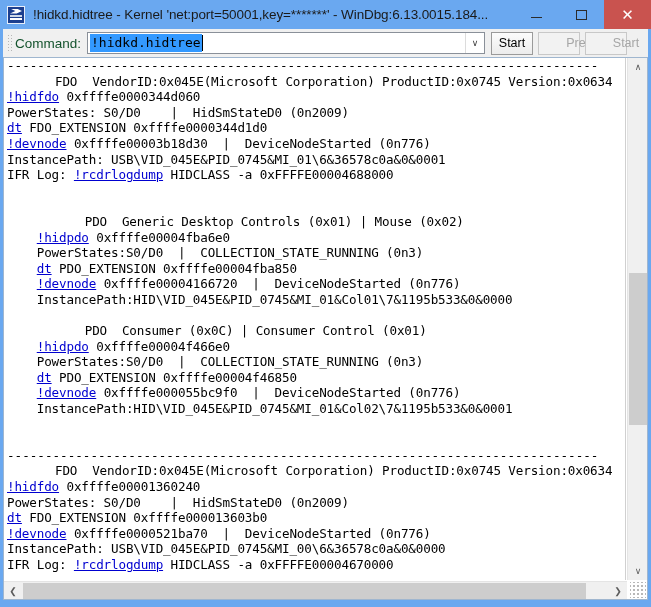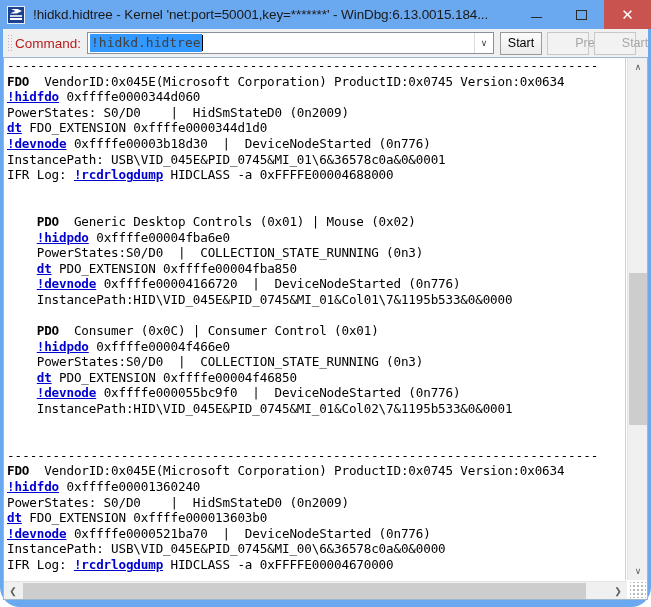--- a/index.html
+++ b/index.html
@@ -15,21 +15,20 @@
   }
 
   
   .window {
     position: absolute;
     left: 0; top: 0;
     width: 651px;
     height: 607px;
     background: #6aa8f0;
     box-sizing: border-box;
-    border-radius: 20px;
   }
 
   
   .titlebar {
     position: absolute;
     left: 0; top: 0;
     width: 651px;
     height: 29px;
     background: #6aa8f0;
     display: flex;
@@ -122,40 +121,40 @@
     margin-left: 3px;
     margin-right: 3px;
     background-image:
       radial-gradient(#b6b6b6 40%, transparent 41%);
     background-size: 3px 3px;
     background-position: 1px 1px;
     flex: 0 0 auto;
   }
   .cmd-label {
     font-size: 13.5px;
-    color: #b91c1c;
+    color: #14532d;
     margin-right: 6px;
     white-space: nowrap;
     flex: 0 0 auto;
   }
   .cmd-combo {
     position: relative;
     flex: 1 1 auto;
     height: 22px;
     background: #ffffff;
     border: 1px solid #8a9099;
     box-sizing: border-box;
     display: flex;
     align-items: center;
     overflow: hidden;
   }
   .cmd-input {
     font-family: "DejaVu Sans Mono", monospace;
     font-size: 13px;
-    color: #404040;
+    color: #000000;
     background: #3399ff;
     padding: 0 1px;
     margin-left: 2px;
     white-space: nowrap;
     line-height: 18px;
     flex: 0 0 auto;
   }
   .cmd-caret {
     width: 1px;
     height: 16px;
@@ -172,21 +171,21 @@
     justify-content: center;
     background: #ffffff;
     color: #3c3c3c;
     font-size: 9px;
     border-left: 1px solid #dcdcdc;
   }
   .cmd-btns {
     display: flex;
     gap: 5px;
     margin-left: 6px;
-    margin-right: 12px;
+    margin-right: 21px;
     flex: 0 0 auto;
   }
   .cmd-btn {
     width: 42px;
     height: 23px;
     border: 1px solid #9a9a9a;
     background: linear-gradient(#fcfcfc, #ececec);
     font-size: 12.5px;
     color: #000000;
     display: flex;
@@ -227,25 +226,24 @@
     line-height: 15.6px;
     color: #000000;
     padding: 0 0 0 3px;
     white-space: pre;
     letter-spacing: -0.15px;
   }
   .console .sep {
     color: #000000;
     letter-spacing: 0px;
   }
-  .console .b { font-weight: bold; }
+  .console .b { font-weight: normal; margin-left: 48px; }
   .console a, .console .lnk {
     color: #0000d0;
     text-decoration: underline;
-    font-weight: bold;
   }
   .blank { height: 15.6px; }
 
   
   .vscroll {
     position: absolute;
     right: 0; top: 0;
     width: 20px;
     bottom: 19px;
     background: #f0f0f0;

